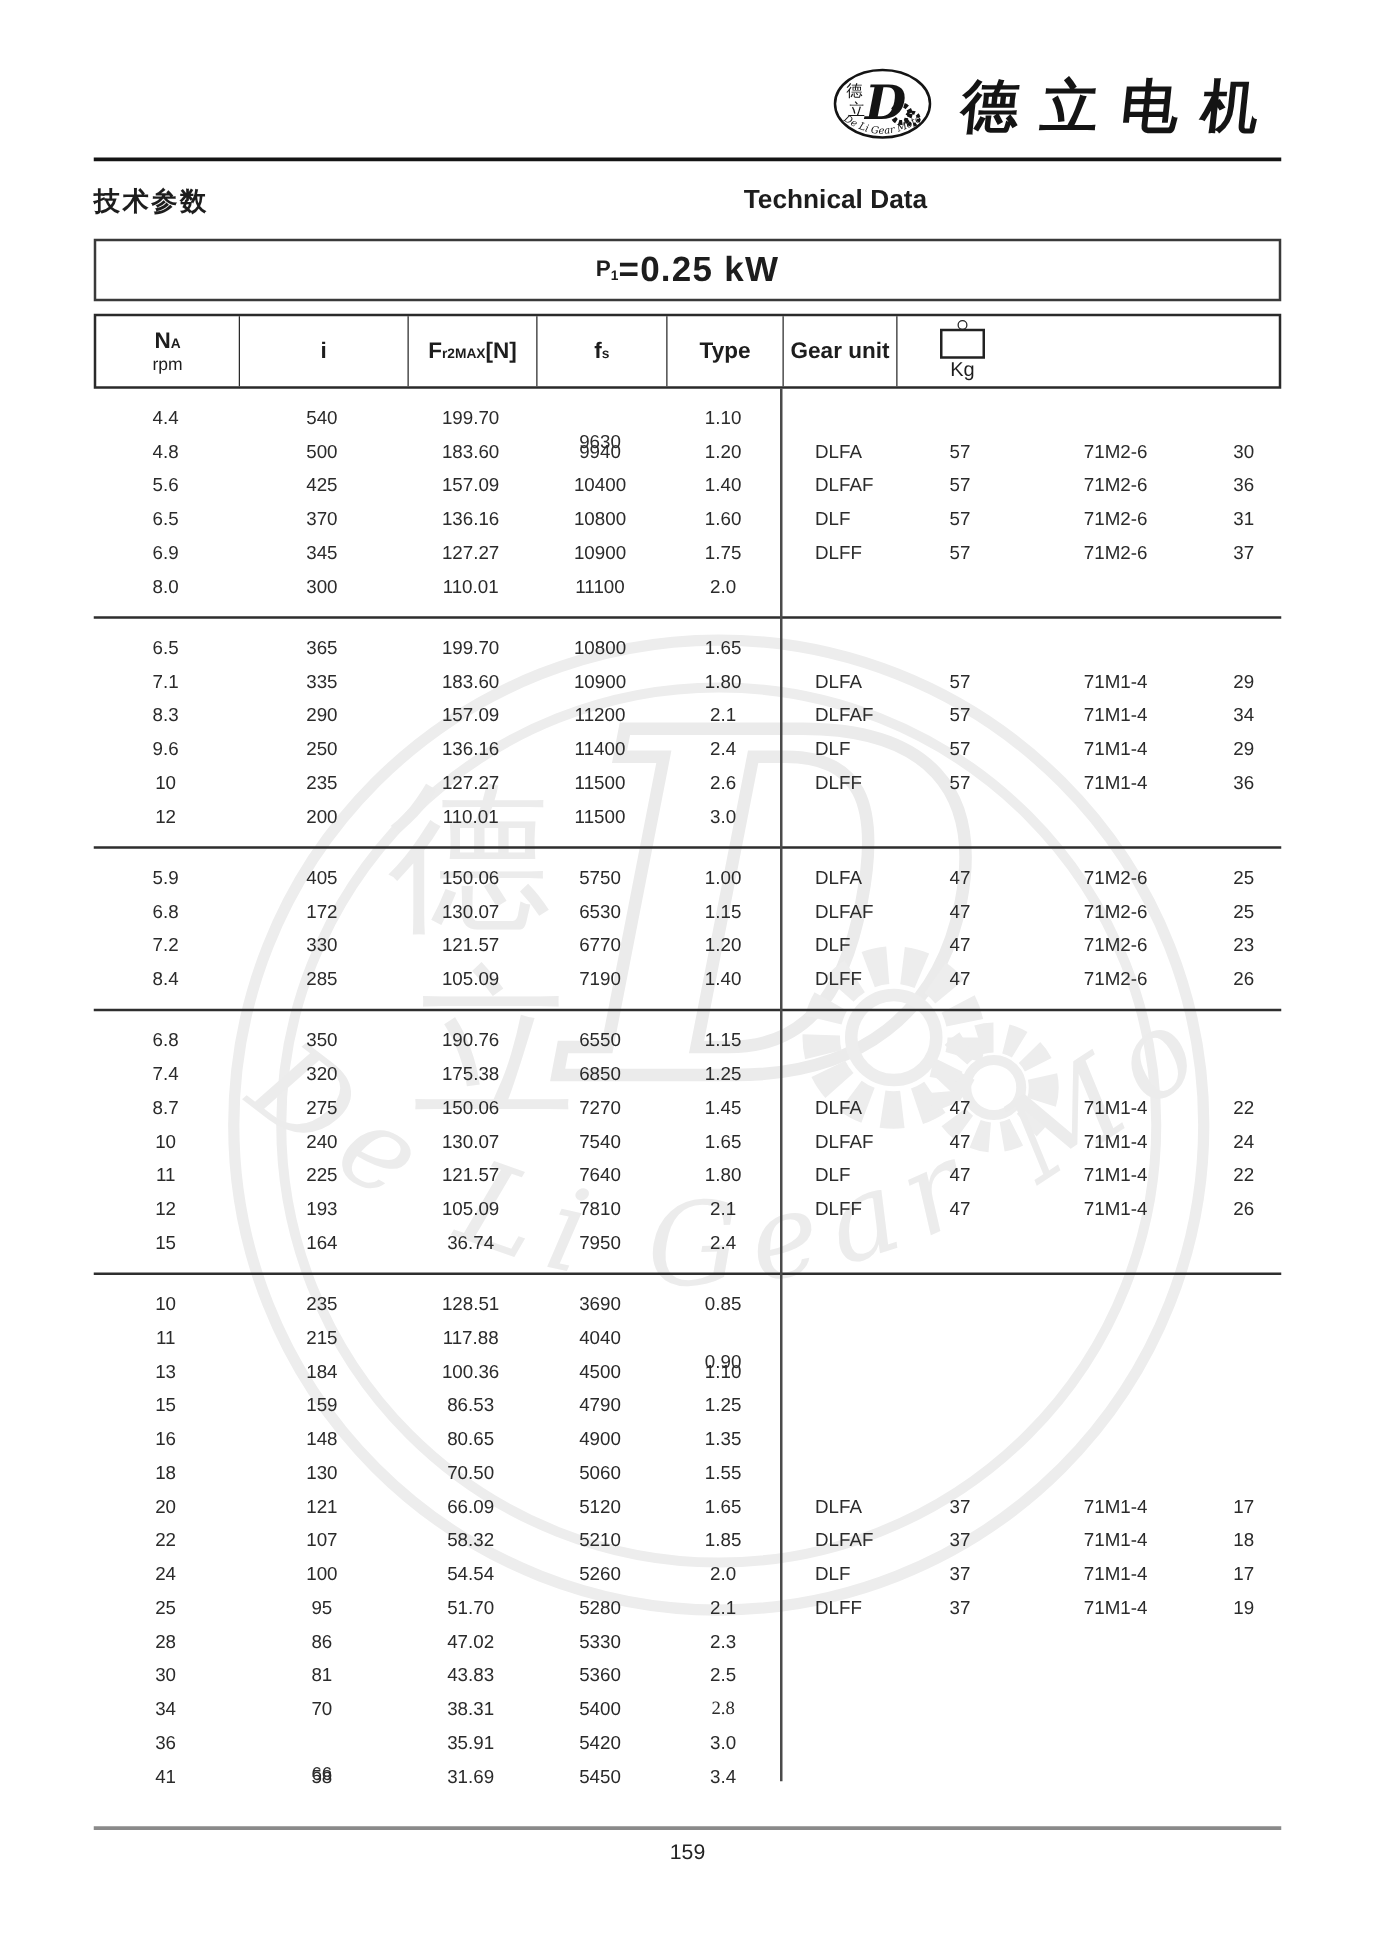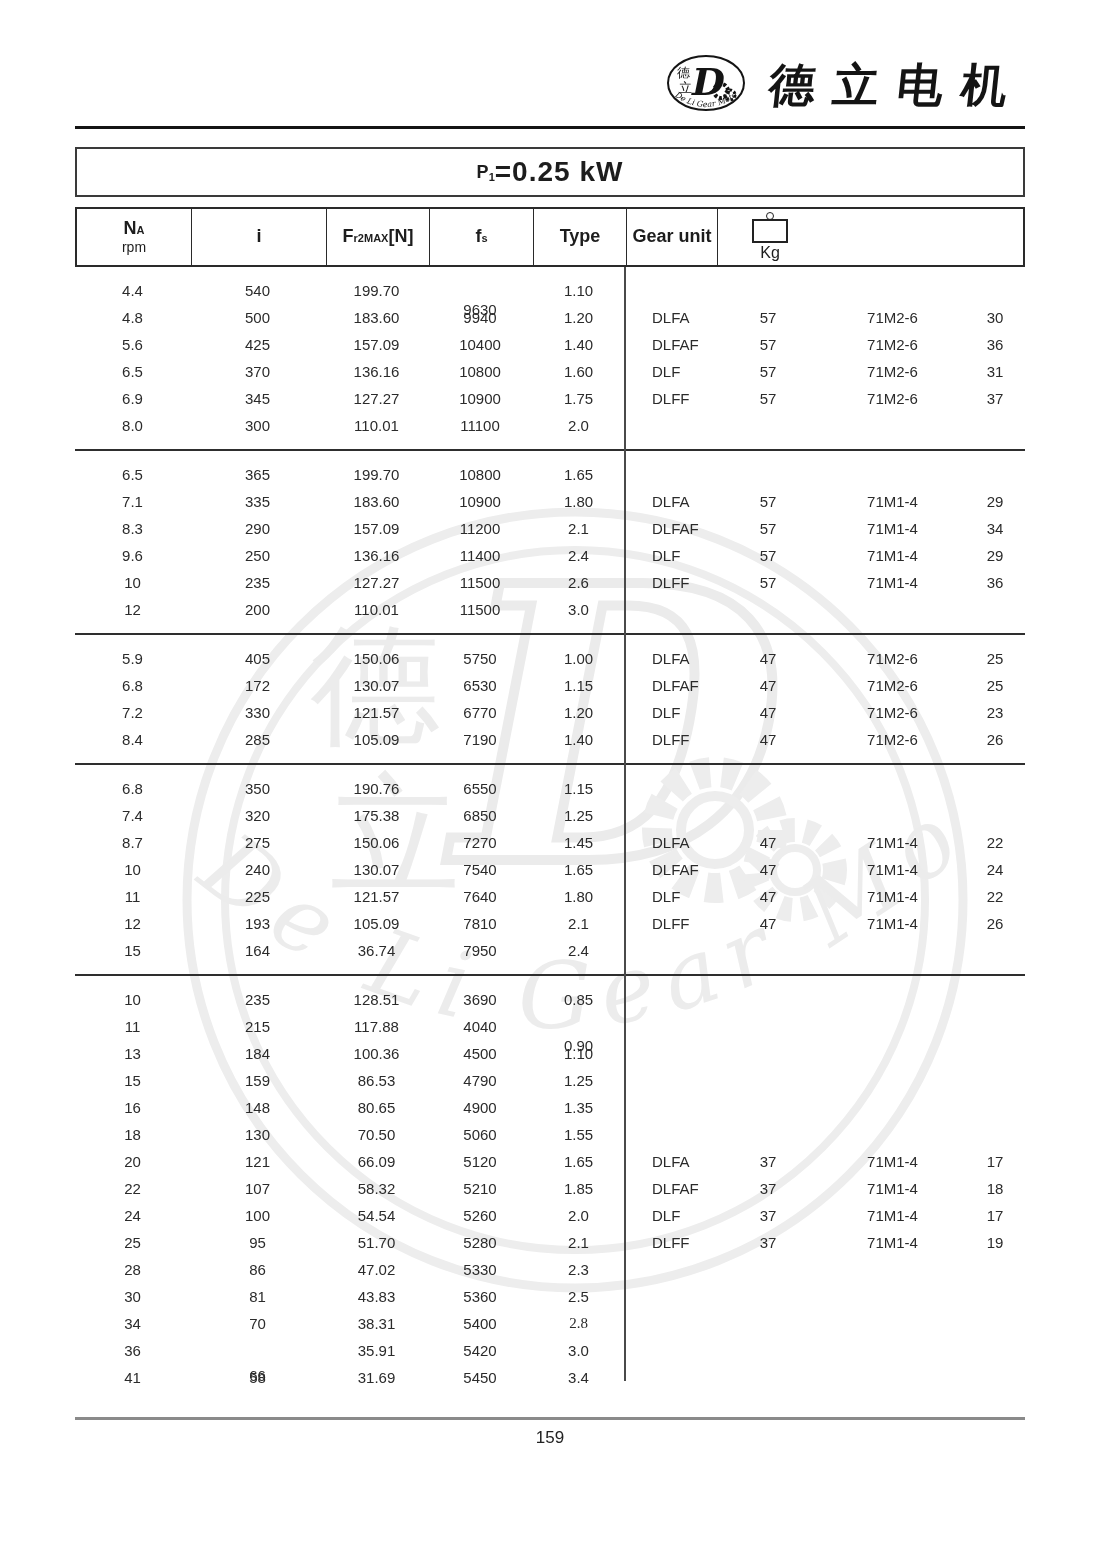--- a/index.html
+++ b/index.html
@@ -93,20 +93,24 @@
       <circle cx="65" cy="42" r="5" fill="none" stroke="#141414" stroke-width="3" stroke-dasharray="2.5 2"></circle>
       <path id="emblem-arc" d="M 8 42 Q 41 66 74 42" fill="none"></path>
       <text font-size="8" font-style="italic" fill="#141414" font-family="DejaVu Serif, Liberation Serif, serif">
         <textPath href="#emblem-arc" startOffset="2">De Li Gear Motor</textPath>
       </text>
     </svg>
     <div class="brand-cn">德立电机</div>
   </div>
   <hr class="top-rule">
 
+  <div class="section-row">
+    <span class="section-cn">技术参数</span>
+    <span class="section-en">Technical Data</span>
+  </div>
 
   <div class="power-box">
     <span class="power-p"><span>P</span><span class="power-sub">1</span></span>
       <span class="power-rest">=0.25 kW</span>
   </div>
 
   <div class="thead grid-cols">
     <div class="th">
       <span class="sym"><span>N</span><span class="sub">A</span></span>
       <span class="unit">rpm</span>

